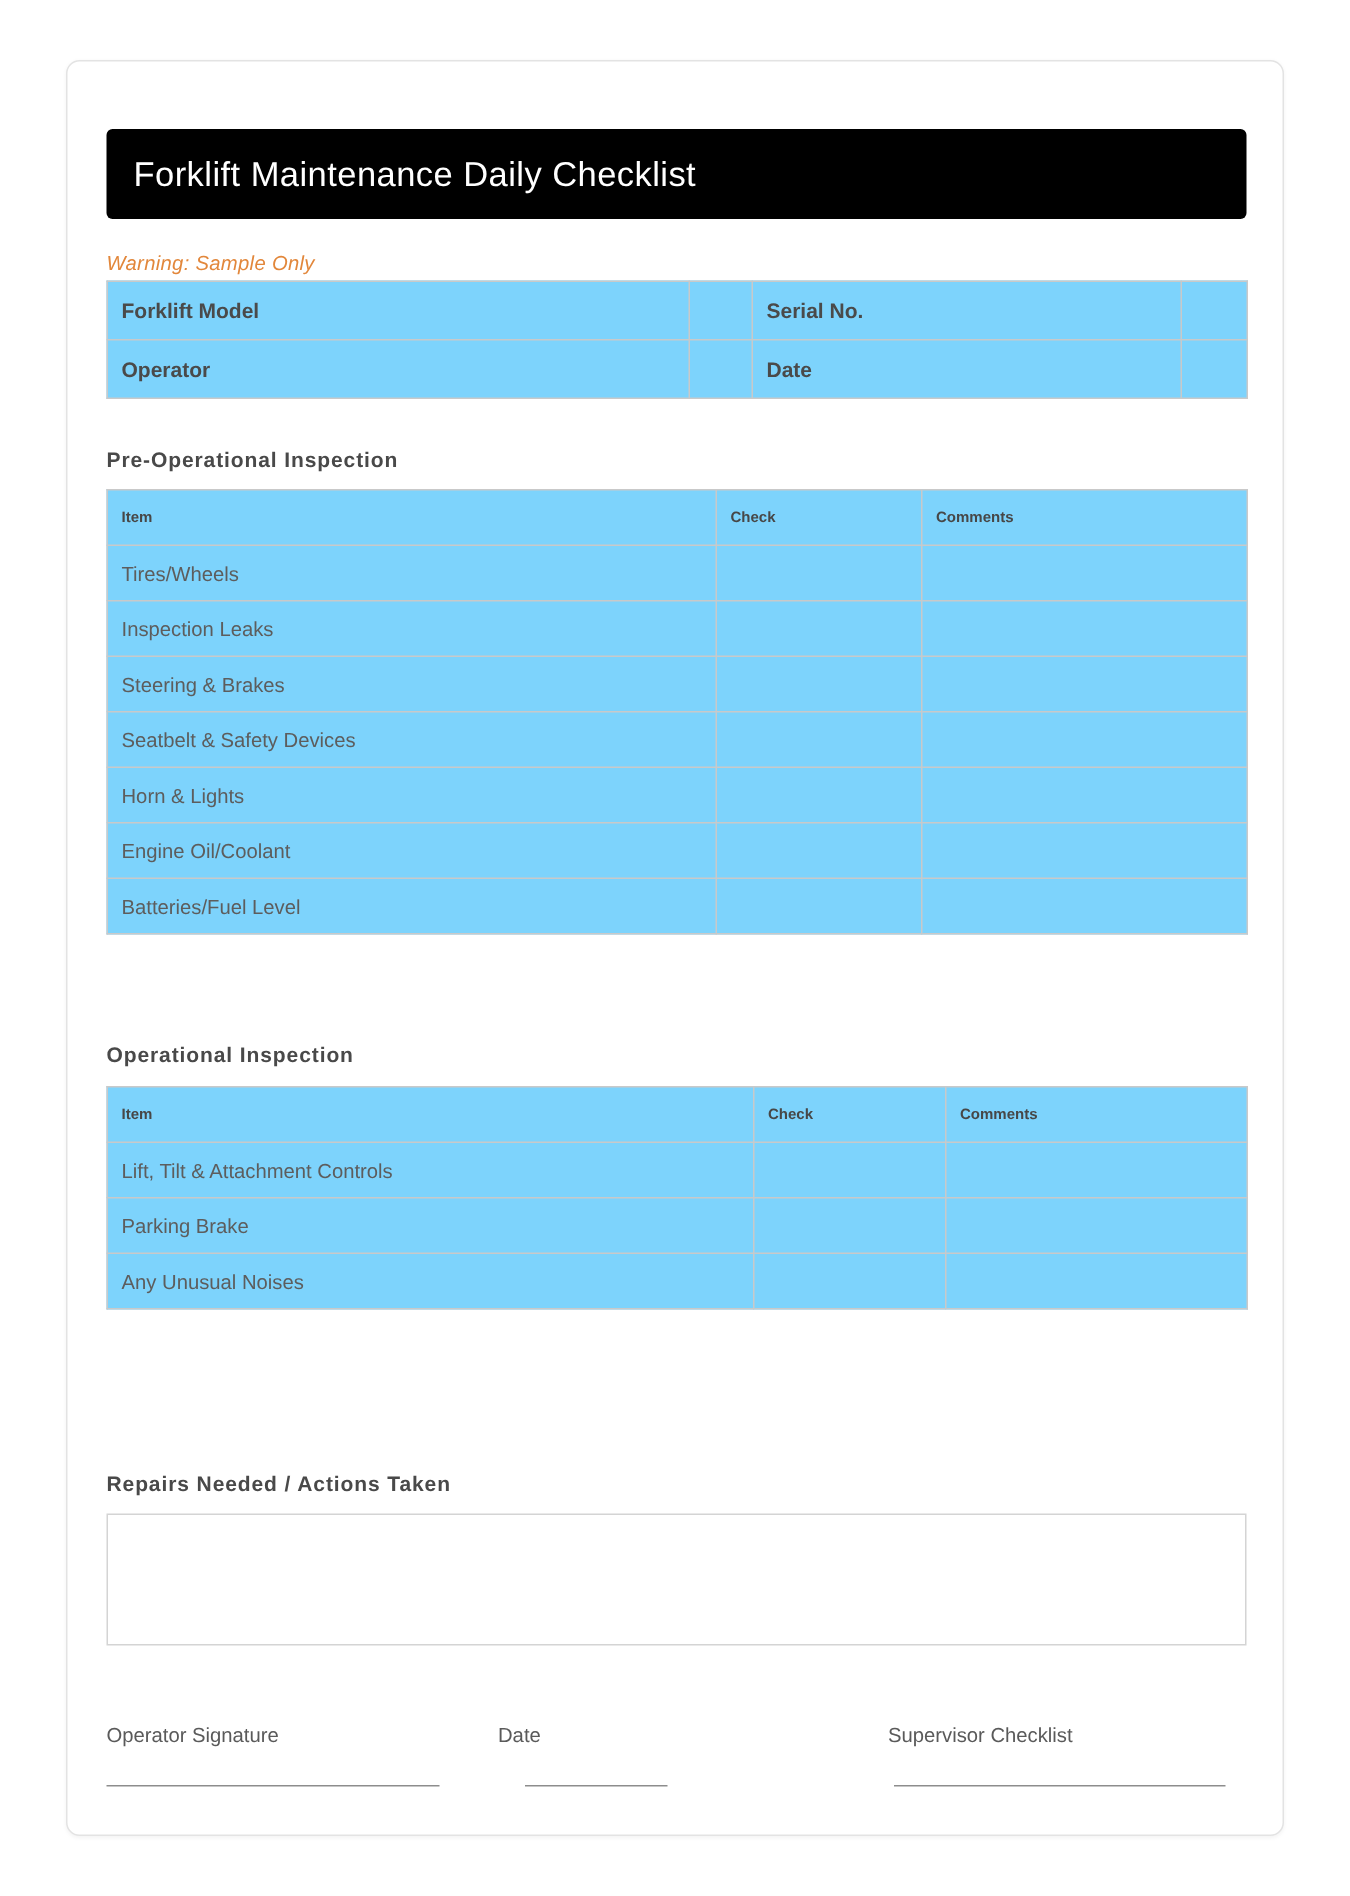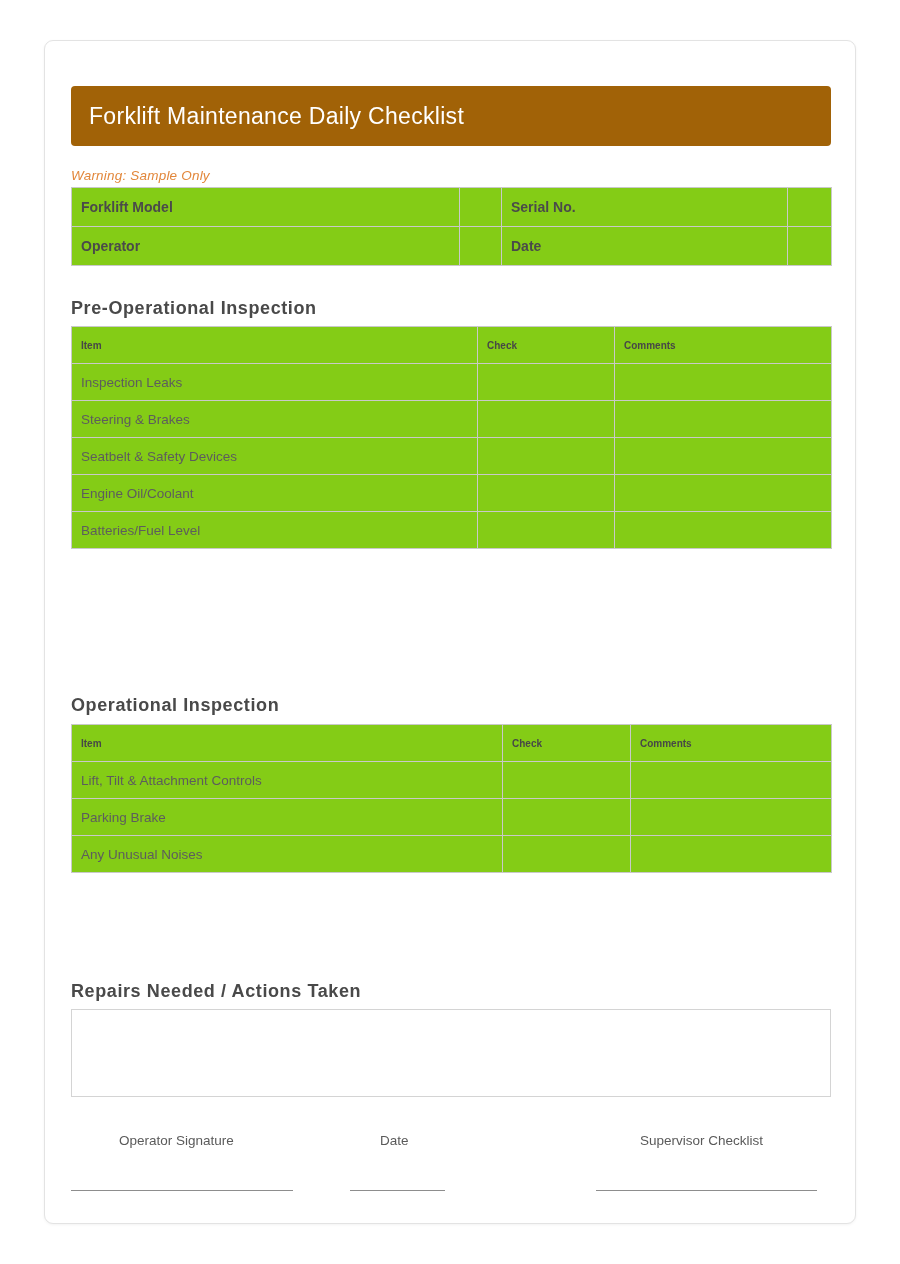--- a/index.html
+++ b/index.html
@@ -33,21 +33,21 @@
     padding: 0;
   }
 
   
   .doc-header {
     position: absolute;
     left: 26px;
     top: 45px;
     width: 760px;
     height: 60px;
-    background: #a16207;
+    background: #000000;
     border-radius: 4px;
     display: flex;
     align-items: center;
   }
   .doc-title {
     color: #ffffff;
     font-size: 23px;
     font-weight: normal;
     letter-spacing: 0.3px;
     padding-left: 18px;
@@ -61,21 +61,21 @@
     font-size: 13.5px;
     font-style: italic;
     color: #e2873b;
     letter-spacing: 0.2px;
   }
 
   
   table {
     border-collapse: collapse;
     table-layout: fixed;
-    background: #84cc16;
+    background: #7dd3fc;
   }
   table td, table th {
     border: 1px solid #c9c9c9;
     text-align: left;
     vertical-align: middle;
   }
 
   
   .info-table {
     position: absolute;
@@ -94,21 +94,21 @@
   }
   .col-label-a { width: 388px; }
   .col-blank-a { width: 42px; }
   .col-label-b { width: 286px; }
   .col-blank-b { width: 44px; }
 
   
   .section-heading {
     position: absolute;
     left: 26px;
-    font-size: 18px;
+    font-size: 14px;
     font-weight: bold;
     color: #494949;
     letter-spacing: 0.6px;
   }
   #heading-preop  { top: 257px; }
   #heading-op     { top: 654px; }
   #heading-repairs{ top: 940px; }
 
   
   .checklist-table {
@@ -154,25 +154,24 @@
   
   .signature-row {
     position: absolute;
     left: 26px;
     top: 1092px;
     width: 760px;
     height: 70px;
   }
   .sig-label {
     position: absolute;
-    top: 0;
+    top: 16px;
     font-size: 13.5px;
     color: #5a5a5a;
     white-space: nowrap;
-    margin-left: 48px;
   }
   .sig-line {
     position: absolute;
     top: 57px;
     height: 0;
     border-top: 1px solid #8d8d8d;
   }
   #sig-label-0 { left: 0px; }
   #sig-line-0  { left: 0px;   width: 222px; }
   #sig-label-1 { left: 261px; }
@@ -225,31 +224,41 @@
         </colgroup>
       <thead>
         <tr>
           <th>Item</th>
           <th>Check</th>
           <th>Comments</th>
         </tr>
       </thead>
       <tbody>
         <tr>
+          <td>Tires/Wheels</td>
+          <td></td>
+          <td></td>
+        </tr>
+        <tr>
           <td>Inspection Leaks</td>
           <td></td>
           <td></td>
         </tr>
         <tr>
           <td>Steering &amp; Brakes</td>
           <td></td>
           <td></td>
         </tr>
         <tr>
           <td>Seatbelt &amp; Safety Devices</td>
+          <td></td>
+          <td></td>
+        </tr>
+        <tr>
+          <td>Horn &amp; Lights</td>
           <td></td>
           <td></td>
         </tr>
         <tr>
           <td>Engine Oil/Coolant</td>
           <td></td>
           <td></td>
         </tr>
         <tr>
           <td>Batteries/Fuel Level</td>

